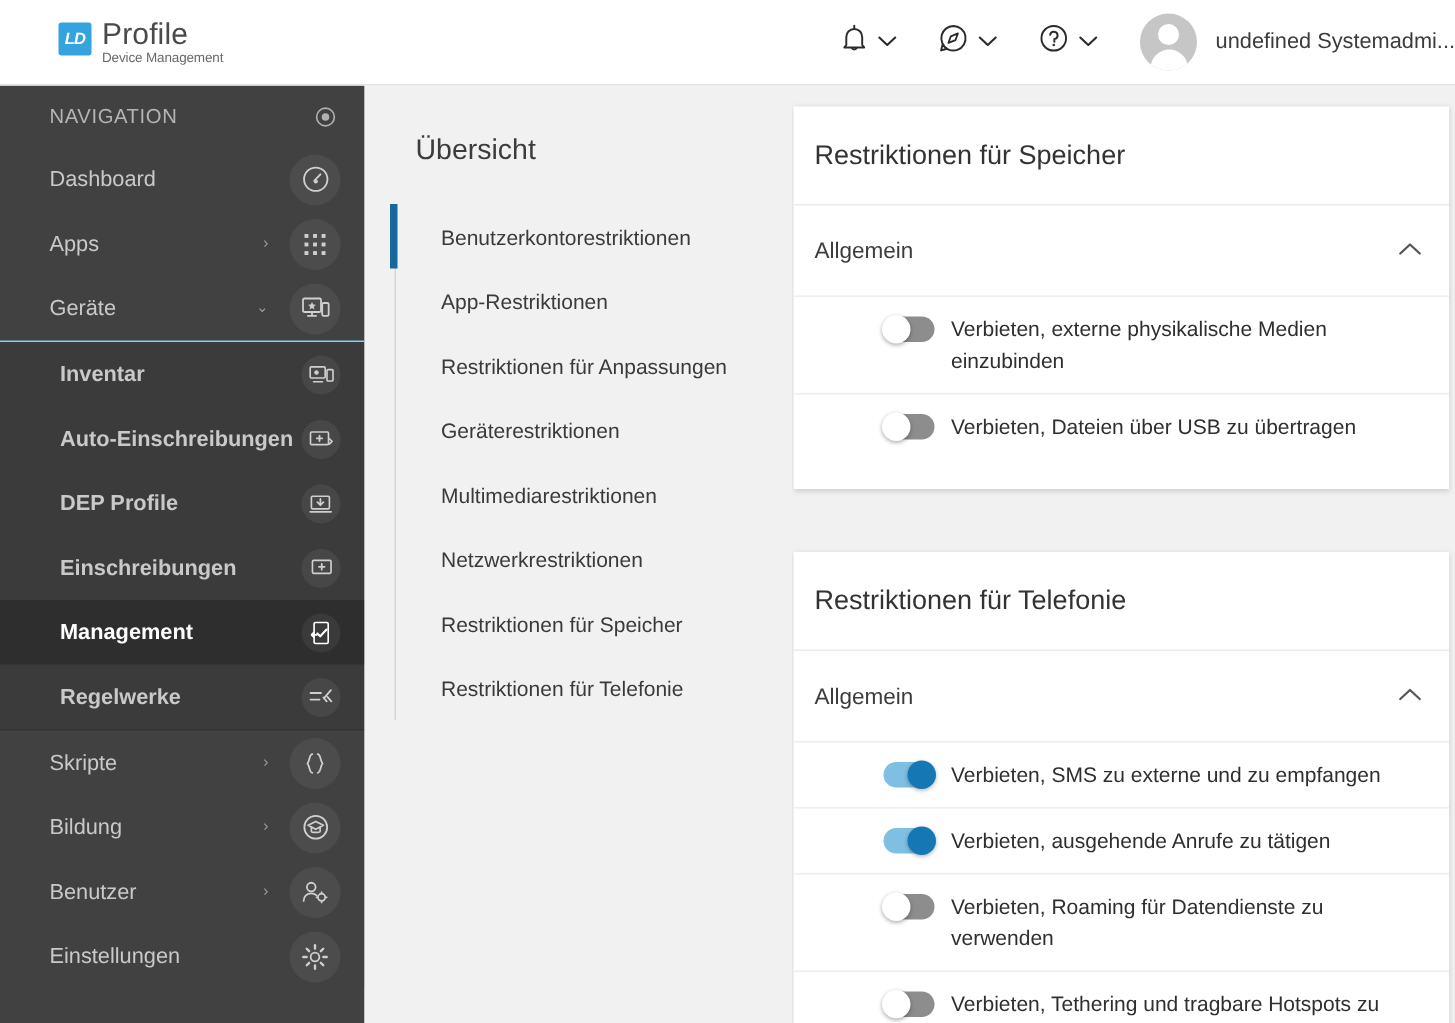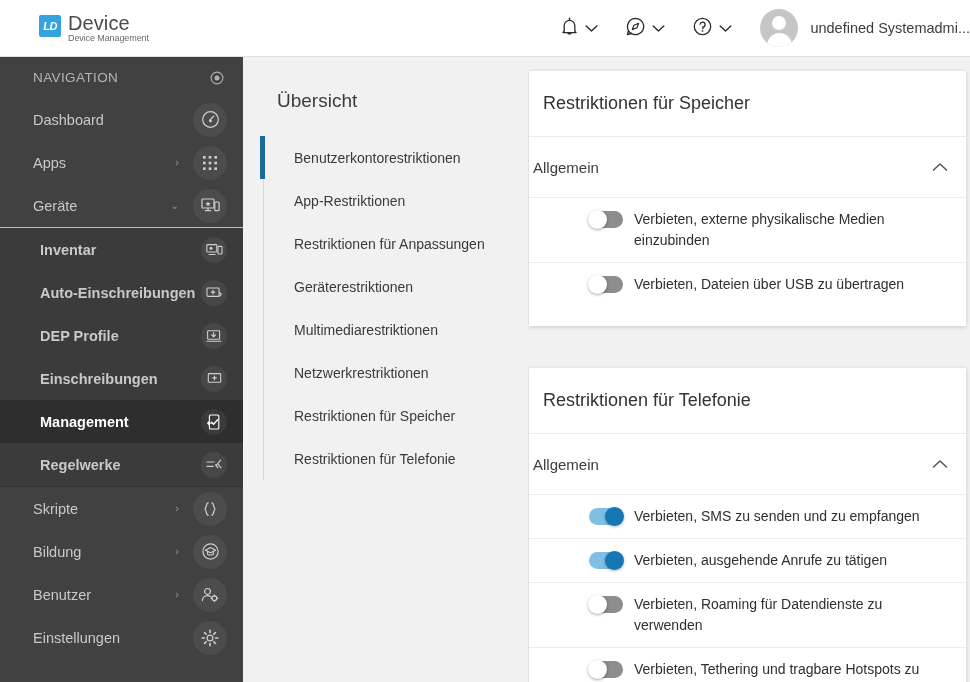--- a/index.html
+++ b/index.html
@@ -268,21 +268,21 @@
     padding: 22px 0 22px 14px;
     border-bottom: 1px solid #ebebeb;
   }
   .card-title {
     font-size: 18px;
     color: #333333;
   }
   .group-header {
     display: flex;
     align-items: center;
-    padding: 21px 18px 21px 4px;
+    padding: 21px 18px 21px 14px;
     cursor: pointer;
     gap: 37px;
   }
   .group-title {
     font-size: 15px;
     color: #3c3c3c;
     flex: 1;
   }
   .caret { display: block; }
 
@@ -334,21 +334,21 @@
 </style>
 </head>
 <body>
 
 <div class="app">
 
   <div class="header">
     <div class="brand">
       <div class="brand-mark">LD</div>
       <div class="brand-text">
-        <span class="brand-title">Device</span>
+        <span class="brand-title">Profile</span>
         <span class="brand-sub">Device Management</span>
       </div>
     </div>
 
     <div class="header-right">
 
       <div class="hdr-btn">
         <span class="hdr-icon">
           <svg width="17" height="19" viewBox="0 0 17 19">
             <path d="M8.5 1.2 V3" stroke="#2b2b2b" stroke-width="1.3" fill="none" stroke-linecap="round"></path>
@@ -635,21 +635,21 @@
         <span class="caret">
           <svg width="16" height="10" viewBox="0 0 16 10">
               <path d="M1.5 8 L8 2 L14.5 8" stroke="#555555" stroke-width="1.5" fill="none" stroke-linecap="round" stroke-linejoin="round"></path>
             </svg>
         </span>
       </div>
       <div class="toggle-row">
         <span class="switch on">
             <span class="knob"></span>
           </span>
-        <span class="toggle-label">Verbieten, SMS zu senden und zu empfangen</span>
+        <span class="toggle-label">Verbieten, SMS zu externe und zu empfangen</span>
       </div>
       <div class="toggle-row">
         <span class="switch on">
             <span class="knob"></span>
           </span>
         <span class="toggle-label">Verbieten, ausgehende Anrufe zu tätigen</span>
       </div>
       <div class="toggle-row">
         <span class="switch">
             <span class="knob"></span>

